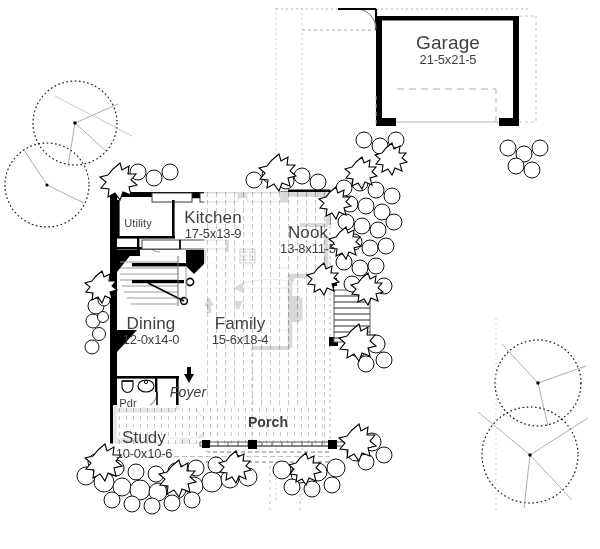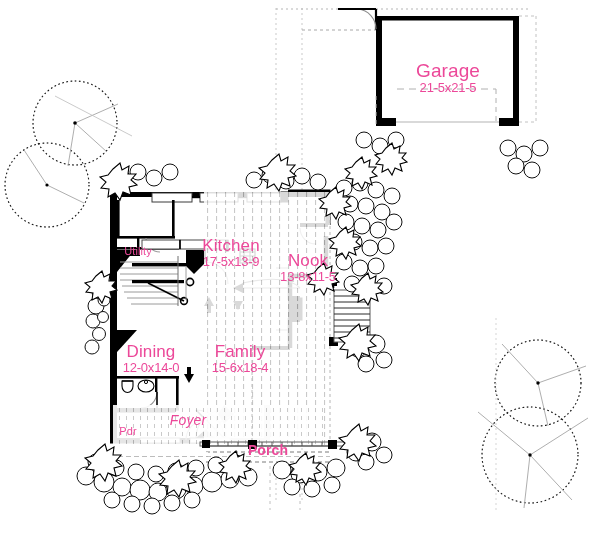--- a/index.html
+++ b/index.html
@@ -1,21 +1,21 @@
 <!DOCTYPE html>
 <html><head>
 <meta charset="utf-8">
 <style>
   html,body{margin:0;padding:0;background:#ffffff;}
   body{width:600px;height:549px;overflow:hidden;
        font-family:"Liberation Sans",sans-serif;color:#000;}
   #plan{position:relative;width:600px;height:549px;background:#fff;}
   #plan svg{position:absolute;left:0;top:0;}
-  .lbl{position:absolute;text-align:center;line-height:1.05;color:#ec4899;
-       white-space:nowrap;pointer-events:none;margin-top:28px;}
+  .lbl{position:absolute;text-align:center;line-height:1.05;color:#404040;
+       white-space:nowrap;pointer-events:none;}
   .lbl .nm{display:block;font-size:17px;letter-spacing:.1px;}
   .lbl .dm{display:block;font-size:13px;letter-spacing:-.2px;}
   .lbl.sm .nm{font-size:13px;}
   .lbl.xs .nm{font-size:11px;}
 </style>
 </head>
 <body>
 
 <div id="plan">
 
@@ -416,21 +416,21 @@
 
 <div class="lbl" style="left:448px;top:50px;transform:translate(-50%,-50%);">
   <span class="nm" style="font-size:19px">Garage</span>
   <span class="dm">21-5x21-5</span>
 </div>
 
 <div class="lbl xs" style="left:138px;top:224px;transform:translate(-50%,-50%);">
   <span class="nm">Utility</span>
 </div>
 
-<div class="lbl" style="left:231px;top:225px;transform:translate(-50%,-50%);">
+<div class="lbl" style="left:213px;top:225px;transform:translate(-50%,-50%);">
   <span class="nm">Kitchen</span>
   <span class="dm">17-5x13-9</span>
 </div>
 
 <div class="lbl" style="left:308px;top:240px;transform:translate(-50%,-50%);text-align:center;">
   <span class="nm">Nook</span>
   <span class="dm">13-8x11-5</span>
 </div>
 
 <div class="lbl" style="left:151px;top:331px;transform:translate(-50%,-50%);">
@@ -448,14 +448,18 @@
 </div>
 
 <div class="lbl sm" style="left:188px;top:392px;transform:translate(-50%,-50%);font-style:italic;">
   <span class="nm" style="font-size:14px">Foyer</span>
 </div>
 
 <div class="lbl sm" style="left:268px;top:422px;transform:translate(-50%,-50%);font-weight:bold;">
   <span class="nm" style="font-size:14px">Porch</span>
 </div>
 
+<div class="lbl" style="left:144px;top:445px;transform:translate(-50%,-50%);">
+  <span class="nm">Study</span>
+  <span class="dm">10-0x10-6</span>
+</div>
 
 </div>
 
 </body></html>

